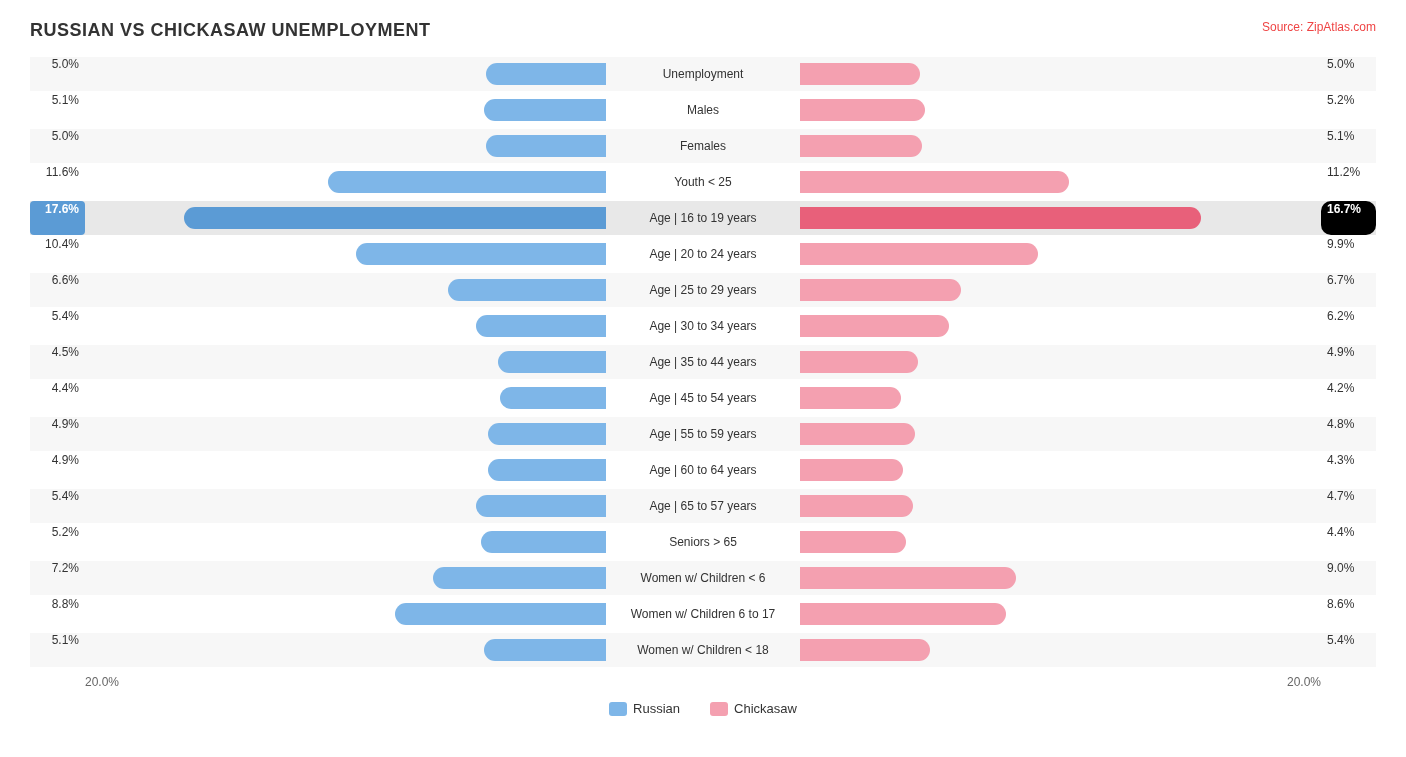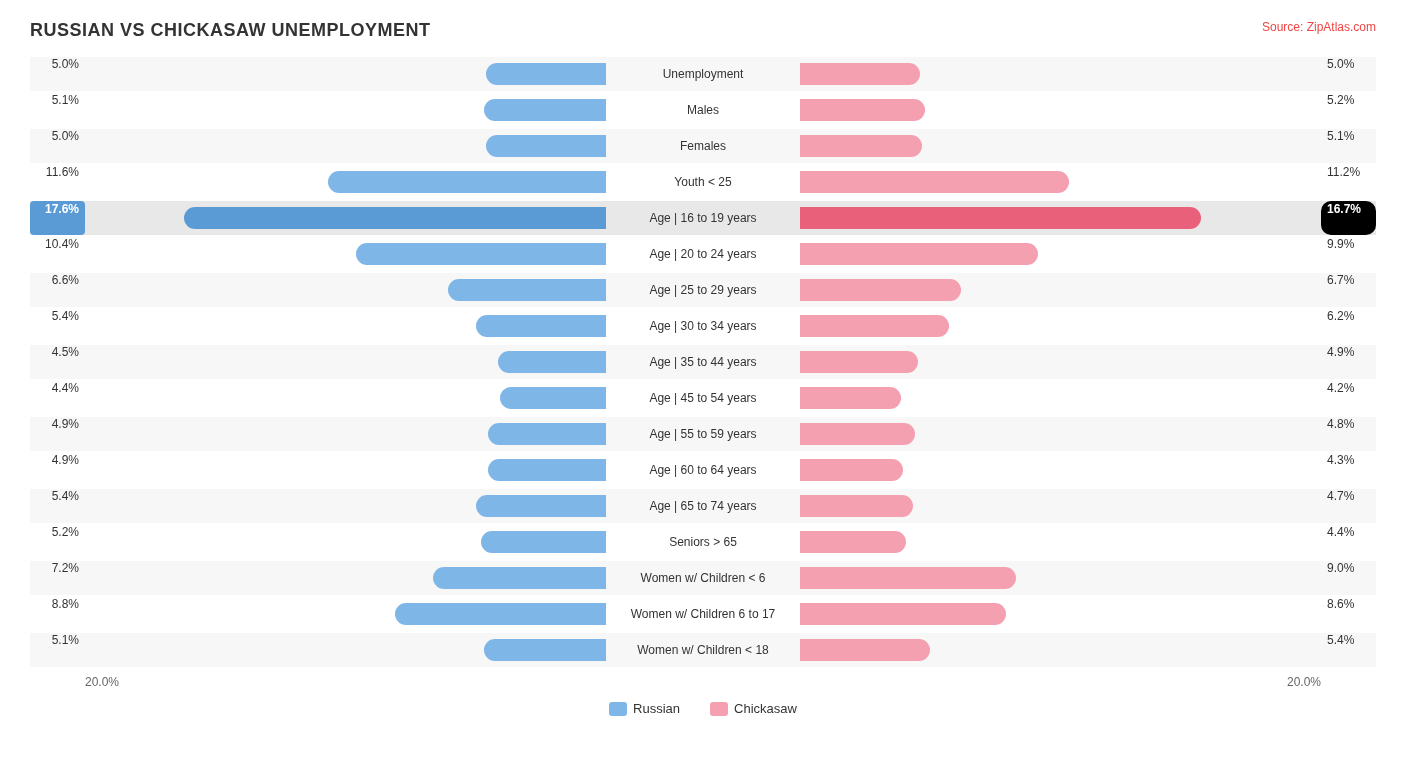--- a/index.html
+++ b/index.html
@@ -359,21 +359,21 @@
       <div class="right-val">4.3%</div>
     </div>
   </div>
       <div class="bar-row">
     <div class="row-inner">
       <div class="left-val">5.4%</div>
       <div class="bars-area">
         <div class="left-bar-container">
           <div class="left-bar" style="width:130px;"></div>
         </div>
-        <div class="center-label">Age | 65 to 74 years</div>
+        <div class="center-label">Age | 65 to 57 years</div>
         <div class="right-bar-container">
           <div class="right-bar" style="width:113px;"></div>
         </div>
       </div>
       <div class="right-val">4.7%</div>
     </div>
   </div>
       <div class="bar-row">
     <div class="row-inner">
       <div class="left-val">5.2%</div>

